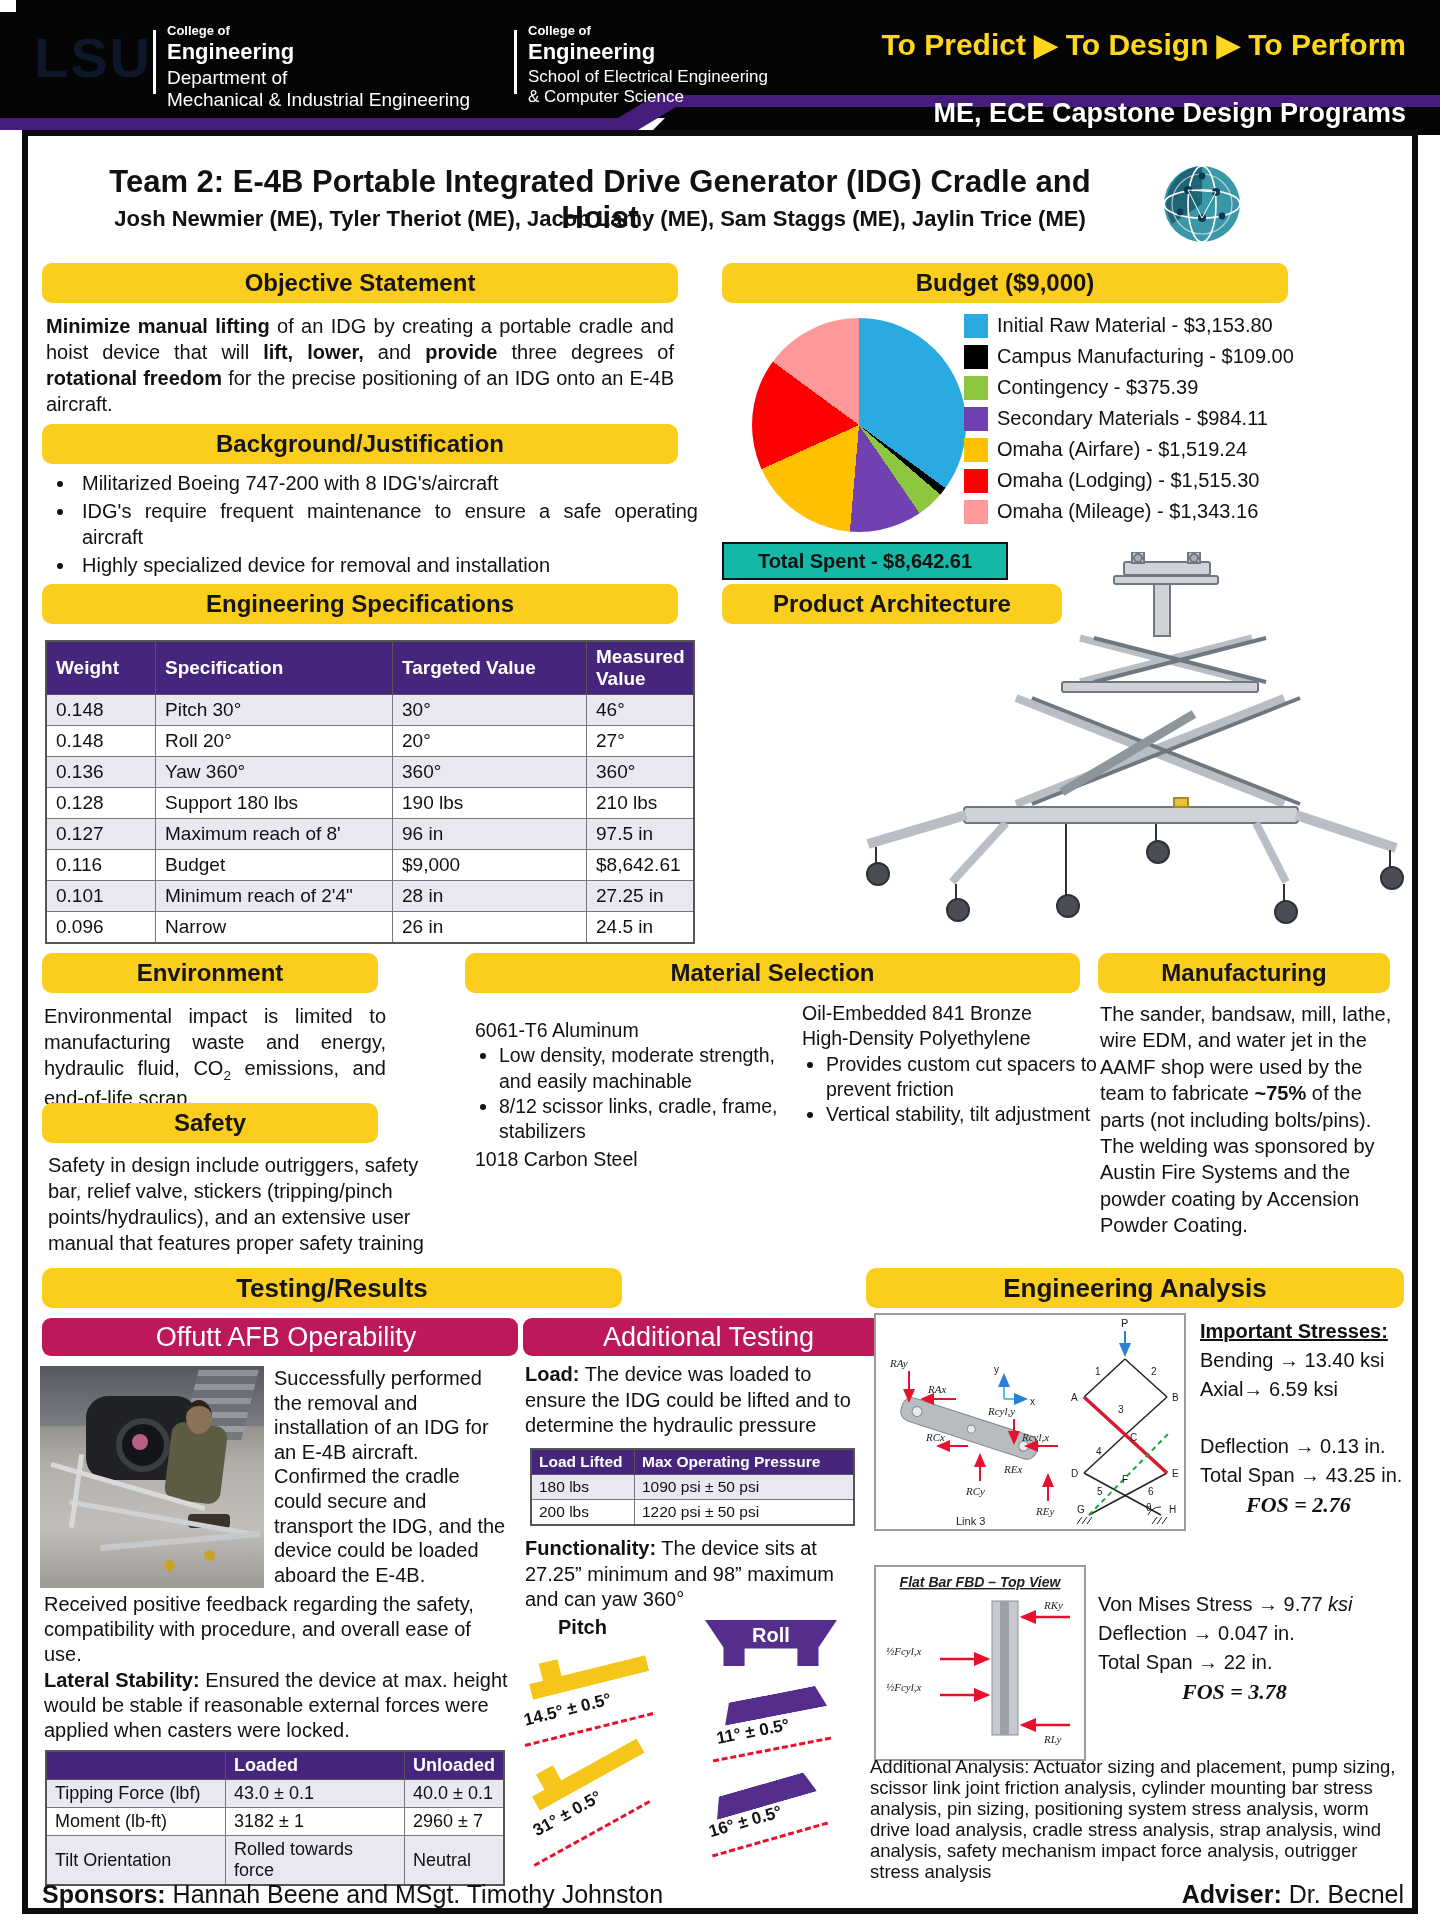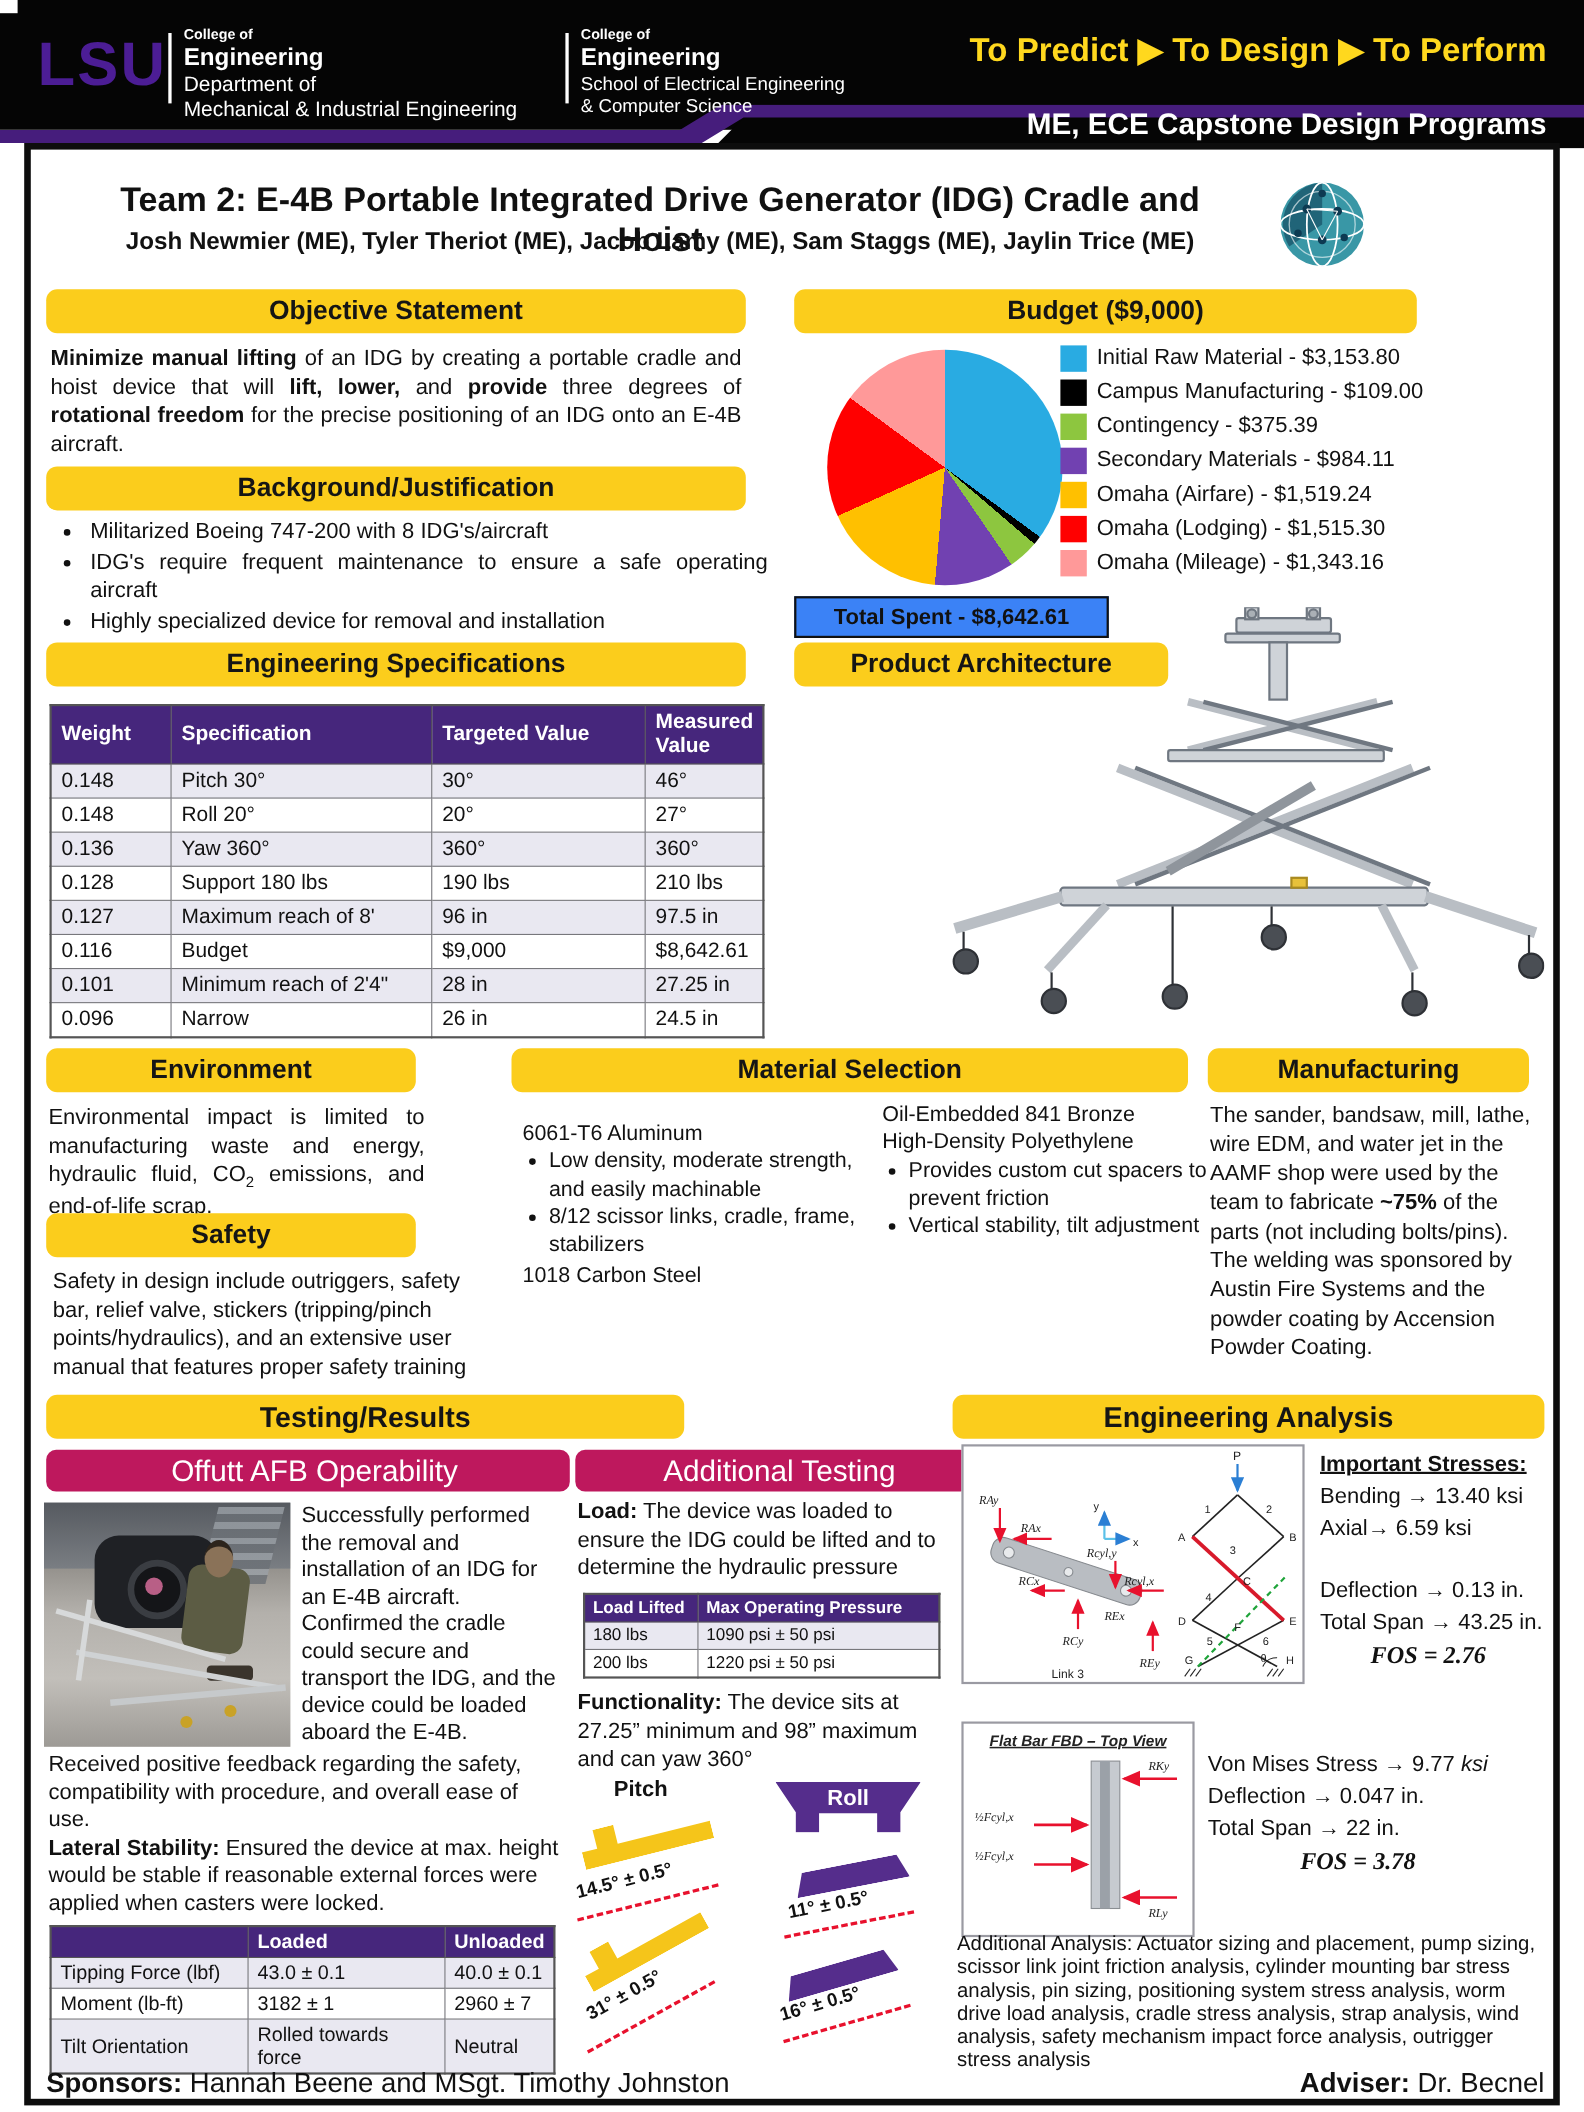--- a/index.html
+++ b/index.html
@@ -7,21 +7,21 @@
        font-family:"Liberation Sans",sans-serif;color:#111;}
   .a{position:absolute;}
   .b{font-weight:700;}
   .i{font-style:italic;}
   sub{font-size:68%;}
   
   .hdr{background:#050505;}
   .stripe{background:#461D7C;}
   .motto{color:#FFD81E;font-weight:700;font-size:30px;text-align:right;}
   .program{color:#fff;font-weight:700;font-size:27px;text-align:right;}
-  .lsu{color:#4c1d95;font-weight:700;font-size:56px;letter-spacing:2px;line-height:1;}
+  .lsu{color:#0f172a;font-weight:700;font-size:56px;letter-spacing:2px;line-height:1;}
   .hl{color:#fff;line-height:1.15;}
   .hl .s1{font-size:13px;font-weight:700;display:block;}
   .hl .s2{font-size:22px;font-weight:700;display:block;margin-bottom:3px;}
   .hl .s3{font-size:19px;display:block;}
   .hl2 .s3{font-size:17px;display:block;}
   
   .frame{border:6px solid #0d0d0d;box-sizing:border-box;pointer-events:none;}
   .ttl{font-size:31px;font-weight:700;text-align:center;}
   .auth{font-size:22px;font-weight:700;text-align:center;}
   .pill{background:#FBCD1C;border-radius:10px;display:flex;align-items:center;justify-content:center;
@@ -49,21 +49,21 @@
   .stab-tbl{font-size:18px;}
   .stab-tbl th,.stab-tbl td{padding:3px 8px;}
   .stab-tbl th:nth-child(1),.stab-tbl td:nth-child(1){width:162px;}
   .stab-tbl th:nth-child(2),.stab-tbl td:nth-child(2){width:162px;}
   .press-tbl{font-size:15.5px;}
   .press-tbl th,.press-tbl td{padding:3px 7px;}
   .press-tbl th:nth-child(1),.press-tbl td:nth-child(1){width:88px;}
   
   .legend-row{display:flex;align-items:center;height:31px;font-size:20px;}
   .legend-row .sw{width:24px;height:24px;margin-right:9px;flex:0 0 24px;}
-  .totalbox{border:2px solid #111;background:#3b82f6;display:flex;align-items:center;justify-content:center;
+  .totalbox{border:2px solid #111;background:#14b8a6;display:flex;align-items:center;justify-content:center;
             font-weight:700;font-size:20px;}
   
   .fbdbox{background:#fff;border:2px solid #9a9aa2;box-sizing:border-box;}
   .an-line{font-size:20px;line-height:29px;}
   .an-title{font-size:20px;font-weight:700;text-decoration:underline;line-height:30px;}
   .fos{font-family:"Liberation Serif",serif;font-weight:700;font-style:italic;font-size:22px;line-height:30px;}
   
   .pshape{background:#F5C51A;}
   .rshape{background:#552D8C;}
   .ang{font-weight:700;font-size:17px;white-space:nowrap;}

